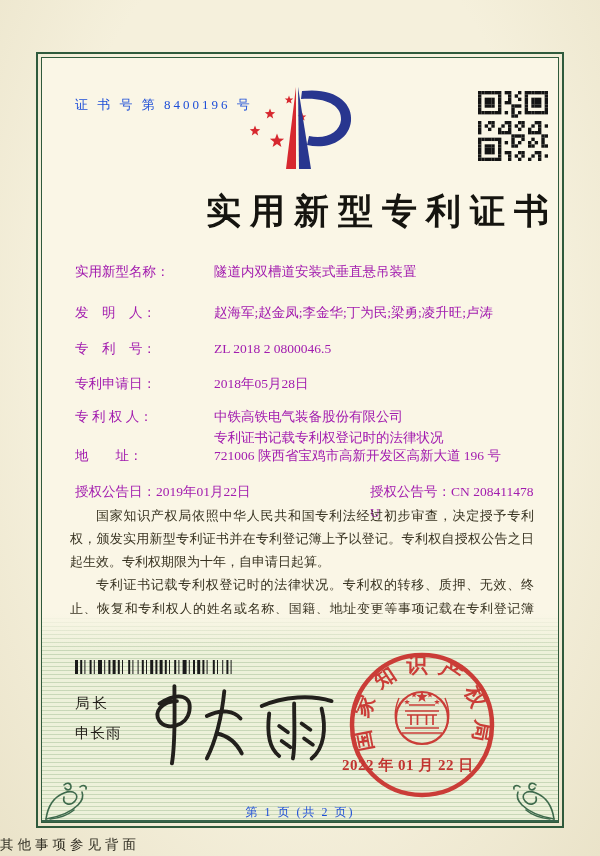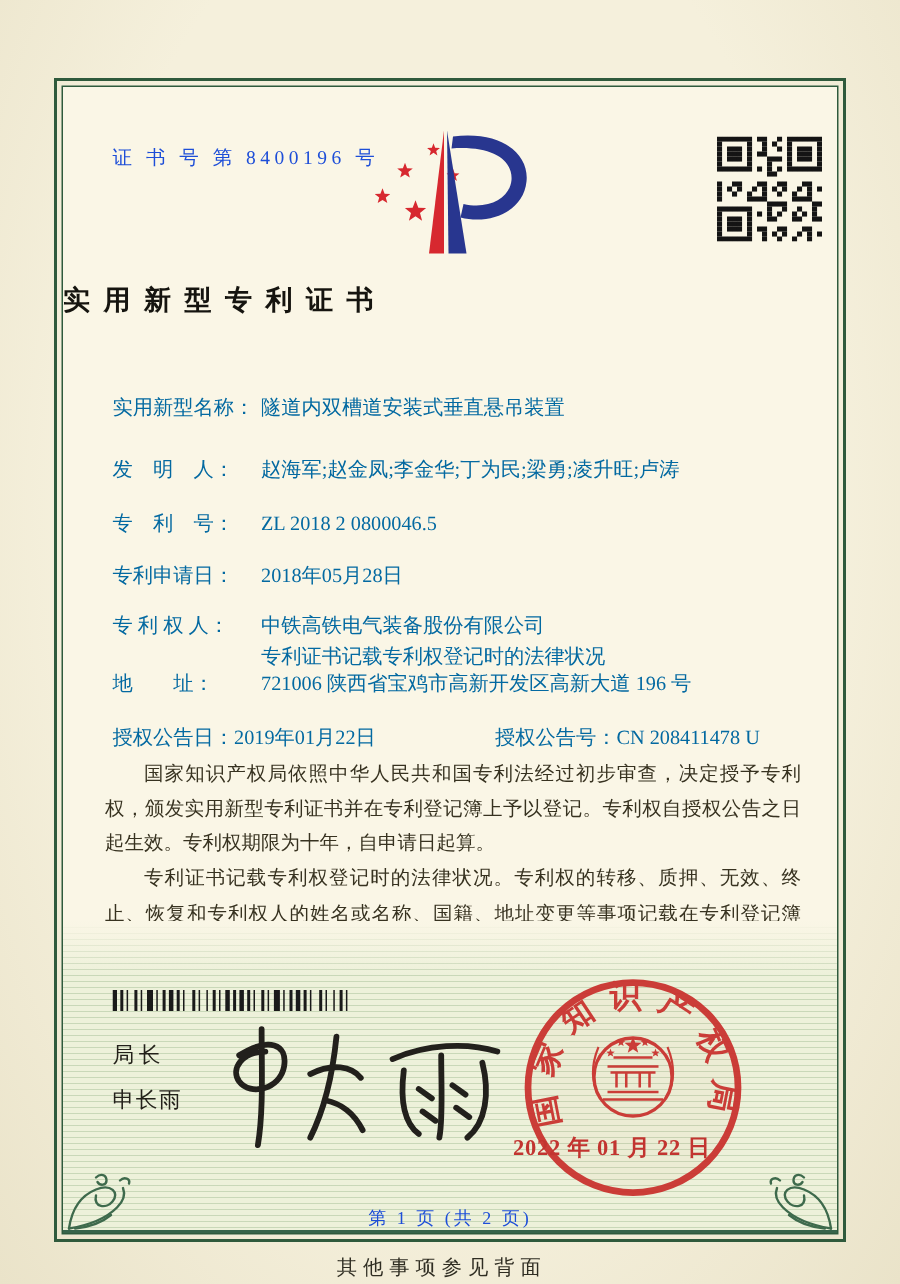--- a/index.html
+++ b/index.html
@@ -13,24 +13,24 @@
     border:2px solid #2f5a3c;padding:3px;box-sizing:border-box;
   }
   .inner{
     position:relative;width:100%;height:100%;box-sizing:border-box;
     border:1px solid #2f5a3c;background:#faf6e6;
   }
   .cert-no{position:absolute;left:33px;top:38px;font-size:13px;letter-spacing:3px;color:#1d4ed8;}
   .logo{position:absolute;left:203px;top:24px;}
   .qr{position:absolute;left:436px;top:33px;}
   .title{
-    position:absolute;top:130px;left:0;right:0;margin:0;text-align:left;
-    font-size:18px;font-weight:bold;letter-spacing:9px;color:#15140f;
+    position:absolute;top:130px;left:0;right:0;margin:0;text-align:right;
+    font-size:35px;font-weight:bold;letter-spacing:9px;color:#15140f;
   }
-  .row{position:absolute;left:33px;right:16px;display:flex;font-size:13.5px;color:#0369a1;line-height:21px;}
+  .row{position:absolute;left:33px;right:16px;display:flex;font-size:13.5px;color:#a21caf;line-height:21px;gap:40px;}
   .row .lbl{flex:0 0 99px;white-space:pre;}
   .r-name{top:203px}.r-inv{top:244px}.r-pat{top:280px}.r-fil{top:315px}
   .r-own{top:348px}.r-addr{top:387px}.r-grant{top:423px}
   .g1{flex:0 0 255px;}
   .paras{position:absolute;left:28px;right:24px;top:447px;font-size:13px;line-height:1.78;color:#373220;text-align:justify;}
   .paras p{margin:0;text-indent:2em;font-family:Liberation Mono, monospace;}
   .band{
     position:absolute;left:0;right:0;bottom:0;height:206px;
     background:
       linear-gradient(180deg,#faf6e6 0,rgba(250,246,230,0) 36px),
@@ -41,21 +41,21 @@
   .barcode{position:absolute;left:33px;top:602px;}
   .sig-title{position:absolute;left:33px;top:636px;font-size:14.5px;letter-spacing:3px;color:#23211a;}
   .sig-name{position:absolute;left:33px;top:666px;font-size:14.5px;letter-spacing:1px;color:#23211a;}
   .signature{position:absolute;left:100px;top:618px;z-index:3;}
   .seal{position:absolute;left:305px;top:592px;z-index:4;opacity:.93;}
   .seal-date{position:absolute;left:300px;top:698px;z-index:6;font-size:15px;font-weight:bold;color:#c23430;letter-spacing:.5px;}
   .page-info{position:absolute;left:0;right:0;top:746px;text-align:center;font-size:12px;letter-spacing:2px;color:#1d4ed8;}
   .orn{position:absolute;bottom:1px;z-index:2;}
   .orn-l{left:2px;}
   .orn-r{right:2px;transform:scaleX(-1);}
-  .back-note{position:absolute;left:0;right:11px;top:836px;text-align:center;font-size:13.5px;letter-spacing:4px;color:#2f2d22;}
+  .back-note{position:absolute;left:0;right:11px;top:836px;text-align:left;font-size:13.5px;letter-spacing:4px;color:#2f2d22;}
 </style>
 </head>
 <body>
 
 <div class="page">
   <div class="frame">
     <div class="inner">
 
       <div class="cert-no">证 书 号 第 8400196 号</div>
 

